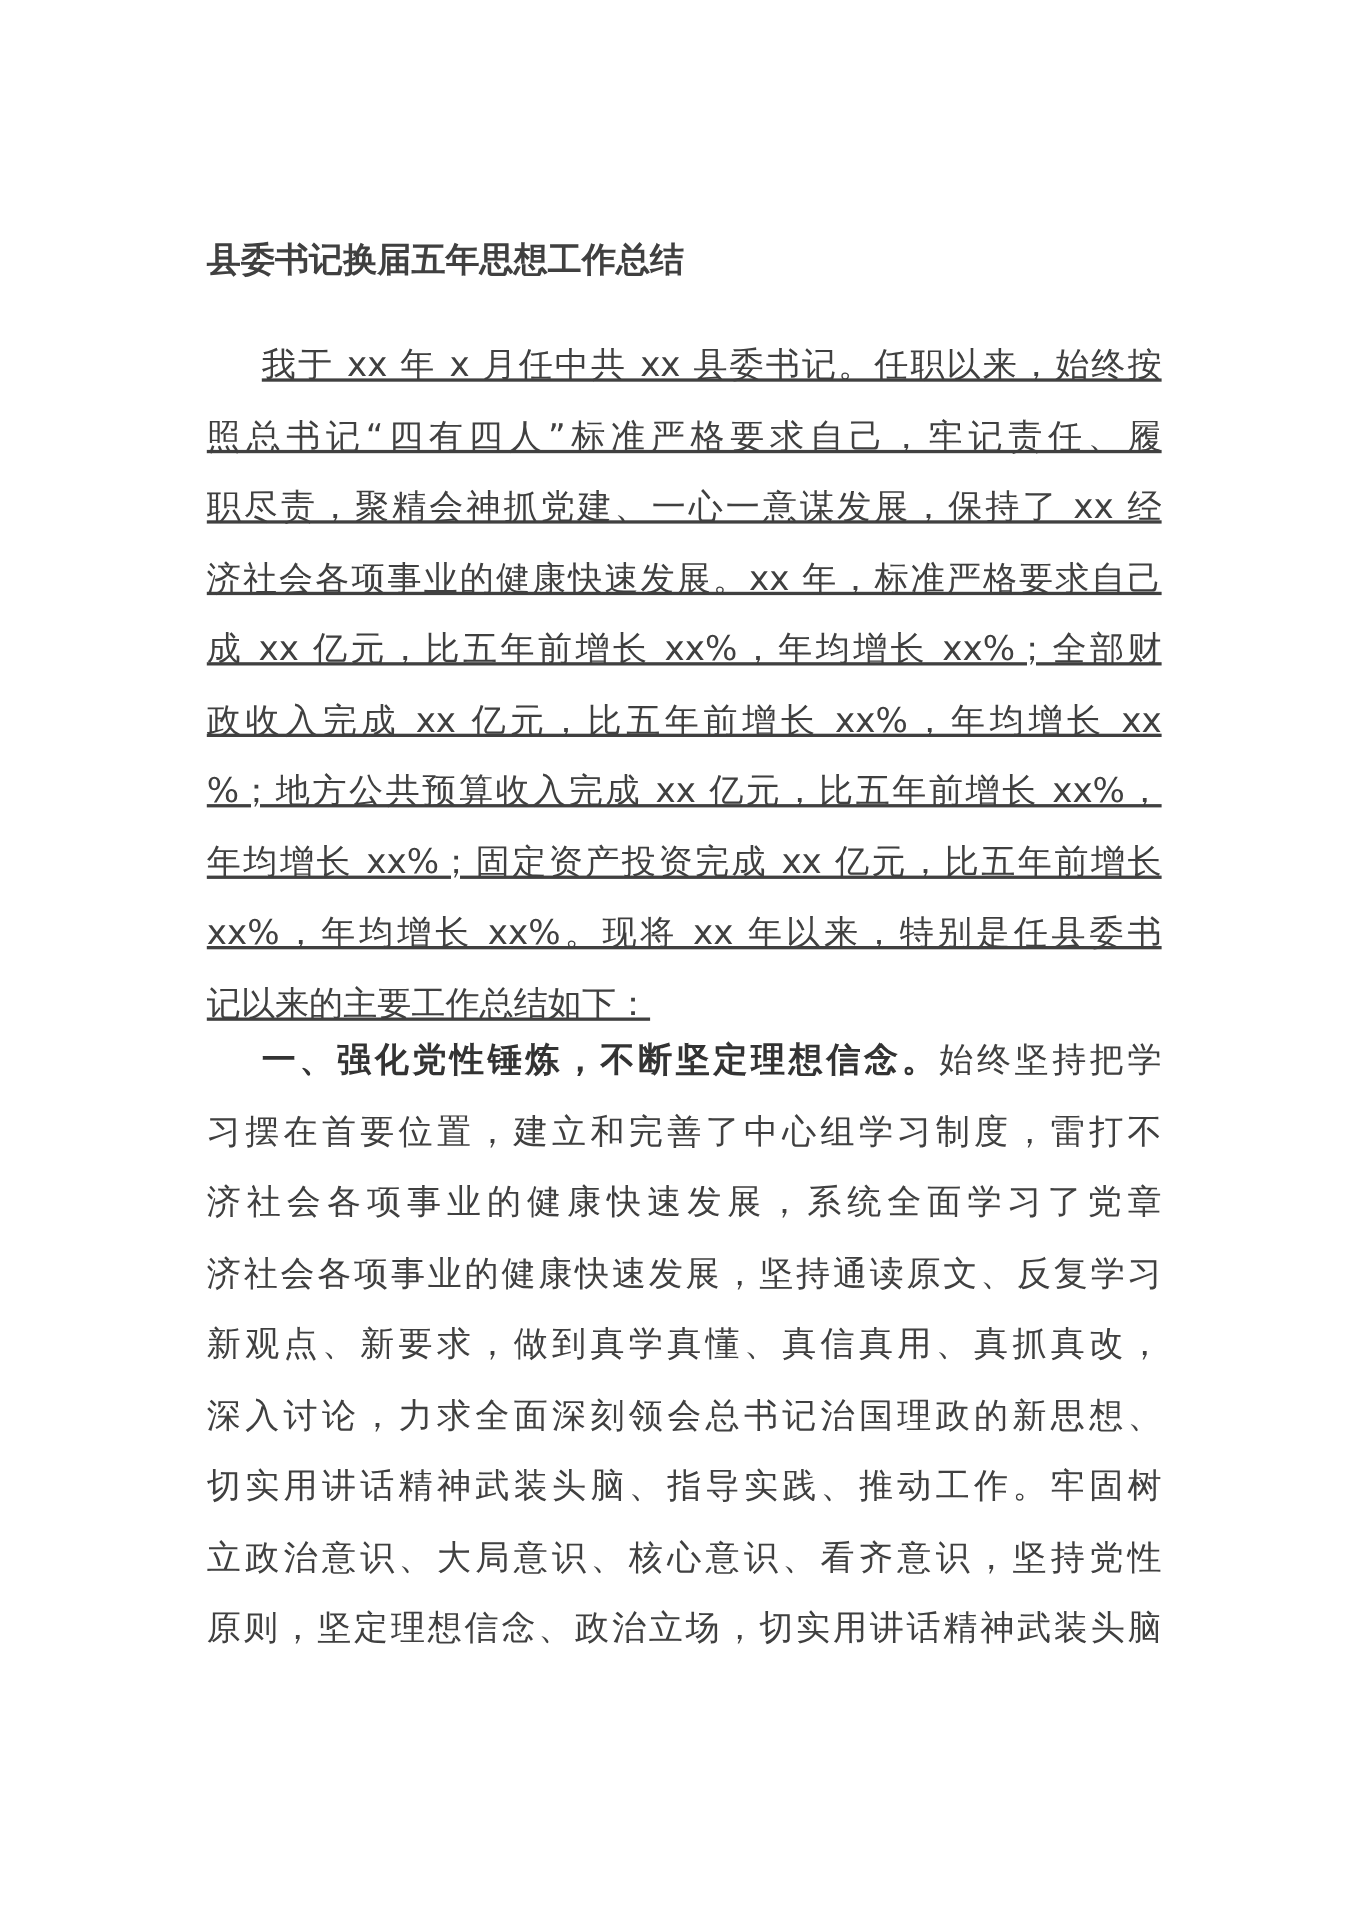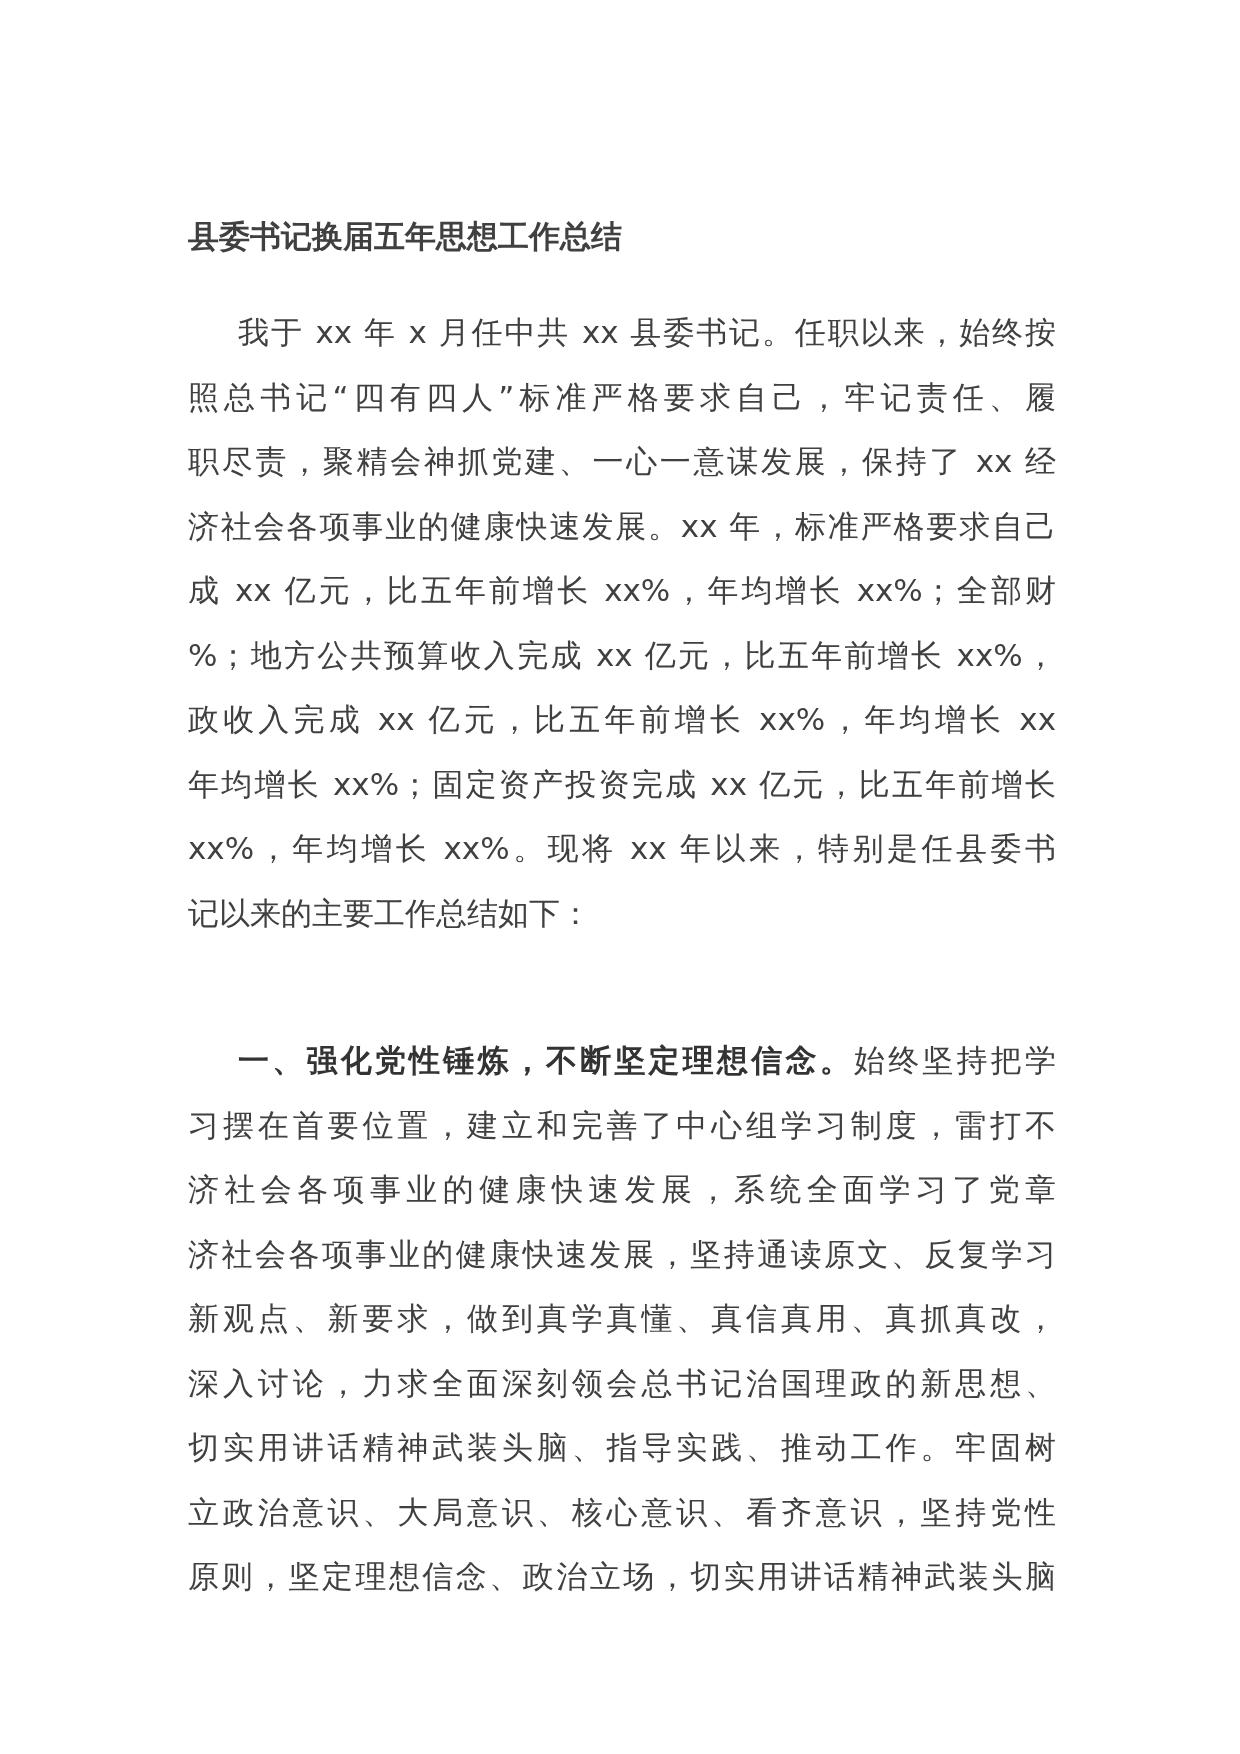--- a/index.html
+++ b/index.html
@@ -48,37 +48,37 @@
     .line.last {
       text-align-last: left;
     }
     .line.indent {
       padding-left: 50px;
     }
     .bold {
       font-weight: bold;
       color: #333333;
     }
-    #para1 { top: 300px; }
-    #para2 { top: 1028px; }
+    #para1 { top: 300px; text-decoration: underline; }
+    #para2 { top: 932px; }
   </style>
 </head>
 <body>
 
 <div class="page">
   <div class="doc-title">县委书记换届五年思想工作总结</div>
 
   <div class="lines" id="para1">
     <div class="line indent">我于 xx 年 x 月任中共 xx 县委书记。任职以来，始终按</div>
     <div class="line">照总书记“四有四人”标准严格要求自己，牢记责任、履</div>
     <div class="line">职尽责，聚精会神抓党建、一心一意谋发展，保持了 xx 经</div>
     <div class="line">济社会各项事业的健康快速发展。xx 年，标准严格要求自己</div>
     <div class="line">成 xx 亿元，比五年前增长 xx%，年均增长 xx%；全部财</div>
+    <div class="line">政收入完成 xx 亿元，比五年前增长 xx%，年均增长 xx</div>
     <div class="line">%；地方公共预算收入完成 xx 亿元，比五年前增长 xx%，</div>
-    <div class="line">政收入完成 xx 亿元，比五年前增长 xx%，年均增长 xx</div>
     <div class="line">年均增长 xx%；固定资产投资完成 xx 亿元，比五年前增长</div>
     <div class="line">xx%，年均增长 xx%。现将 xx 年以来，特别是任县委书</div>
     <div class="line last">记以来的主要工作总结如下：</div>
   </div>
 
   <div class="lines" id="para2">
     <div class="line indent"><span class="bold">一、强化党性锤炼，不断坚定理想信念。</span><span>始终坚持把学</span></div>
     <div class="line">习摆在首要位置，建立和完善了中心组学习制度，雷打不</div>
     <div class="line">济社会各项事业的健康快速发展，系统全面学习了党章</div>
     <div class="line">济社会各项事业的健康快速发展，坚持通读原文、反复学习</div>

